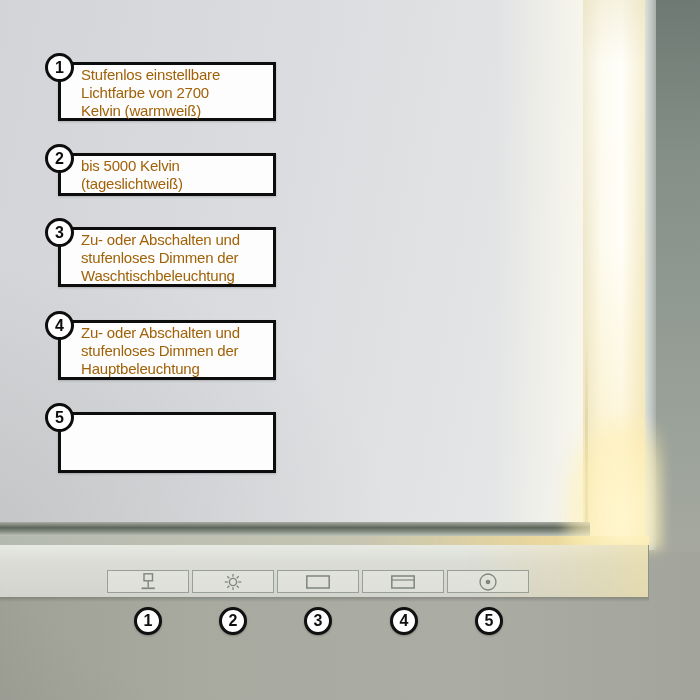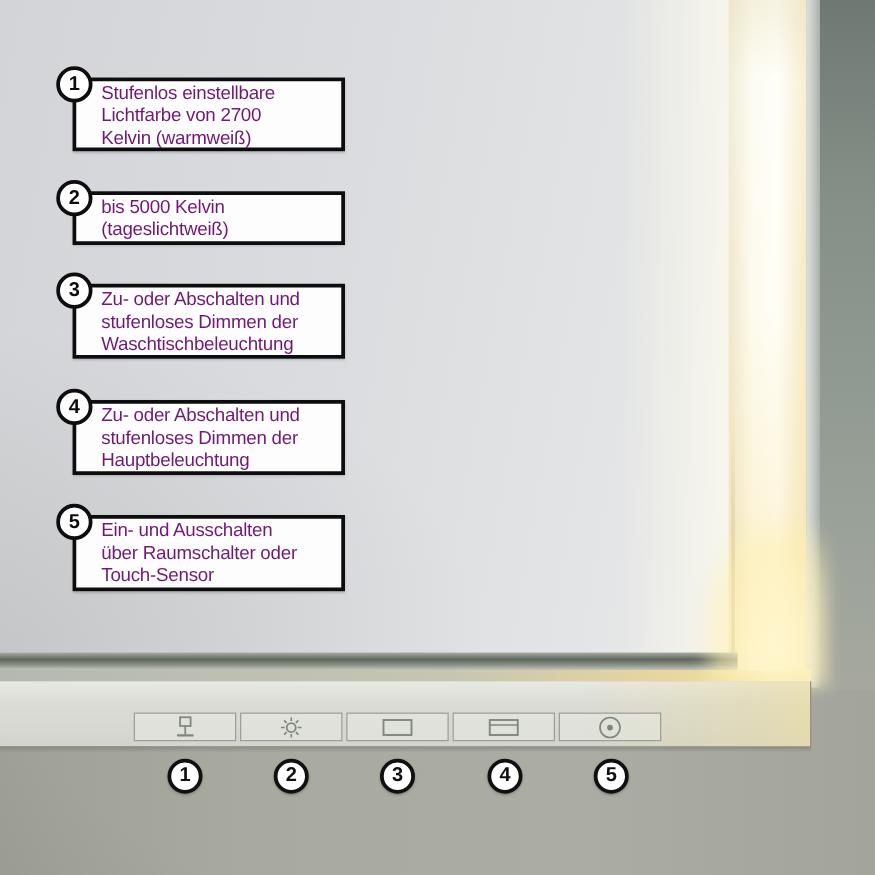--- a/index.html
+++ b/index.html
@@ -52,21 +52,21 @@
   .icon-stroke{stroke:#7f867c;fill:none;}
   .num-circle{position:absolute;top:607px;width:28px;height:28px;border-radius:50%;
     background:#fff;border:3px solid #101010;color:#101010;
     display:flex;align-items:center;justify-content:center;
     font-size:16px;font-weight:bold;line-height:1;
     box-shadow:0 1px 2px rgba(0,0,0,0.25);}
   
   .callout{position:absolute;left:58px;width:218px;background:#fdfdfe;
     border:3px solid #0d0d0d;box-shadow:0 1px 2px rgba(0,0,0,0.18);}
   .callout-text{padding:1px 4px 1px 20px;font-size:15px;line-height:18px;
-    color:#701a75;white-space:pre-line;letter-spacing:-0.2px;}
+    color:#a16207;white-space:pre-line;letter-spacing:-0.2px;}
   .badge{position:absolute;left:-16px;top:-12px;width:29px;height:29px;border-radius:50%;
     background:#fff;border:3px solid #0d0d0d;color:#0d0d0d;
     display:flex;align-items:center;justify-content:center;
     font-size:16px;font-weight:bold;line-height:1;}
 </style>
 </head>
 <body>
 
 <div class="stage">
 
@@ -147,18 +147,15 @@
 Waschtischbeleuchtung</div>
   </div>
   <div class="callout" style="top:320px;height:60px">
     <div class="badge">4</div>
     <div class="callout-text">Zu- oder Abschalten und
 stufenloses Dimmen der
 Hauptbeleuchtung</div>
   </div>
   <div class="callout" style="top:412px;height:61px">
     <div class="badge">5</div>
-    <div class="callout-text">Ein- und Ausschalten
-über Raumschalter oder
-Touch-Sensor</div>
   </div>
 
 </div>
 
 </body></html>

